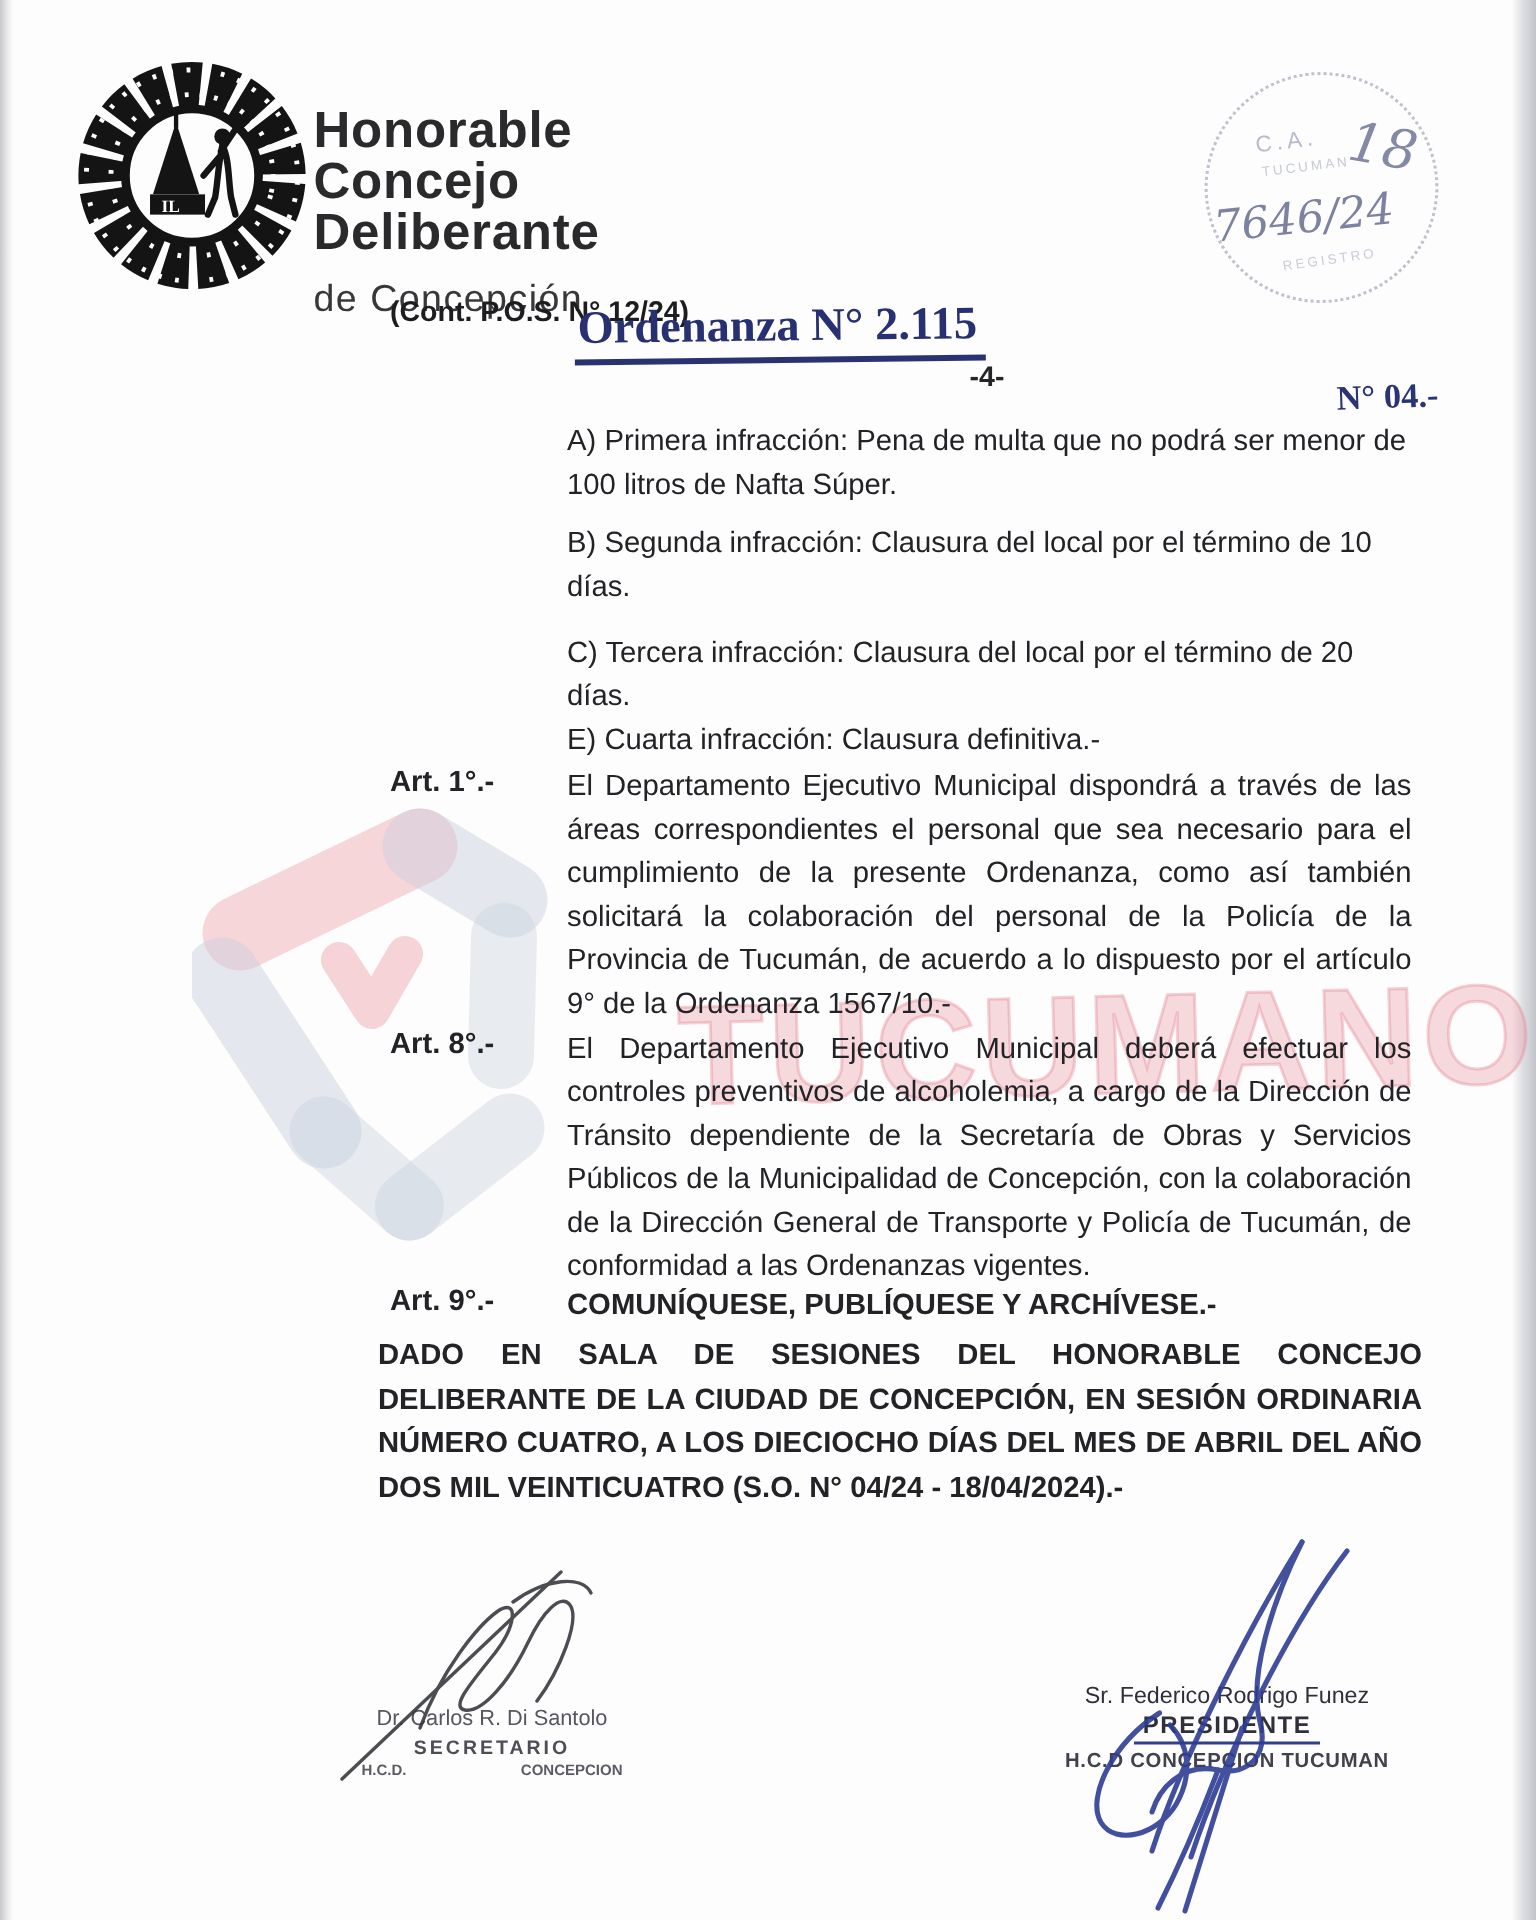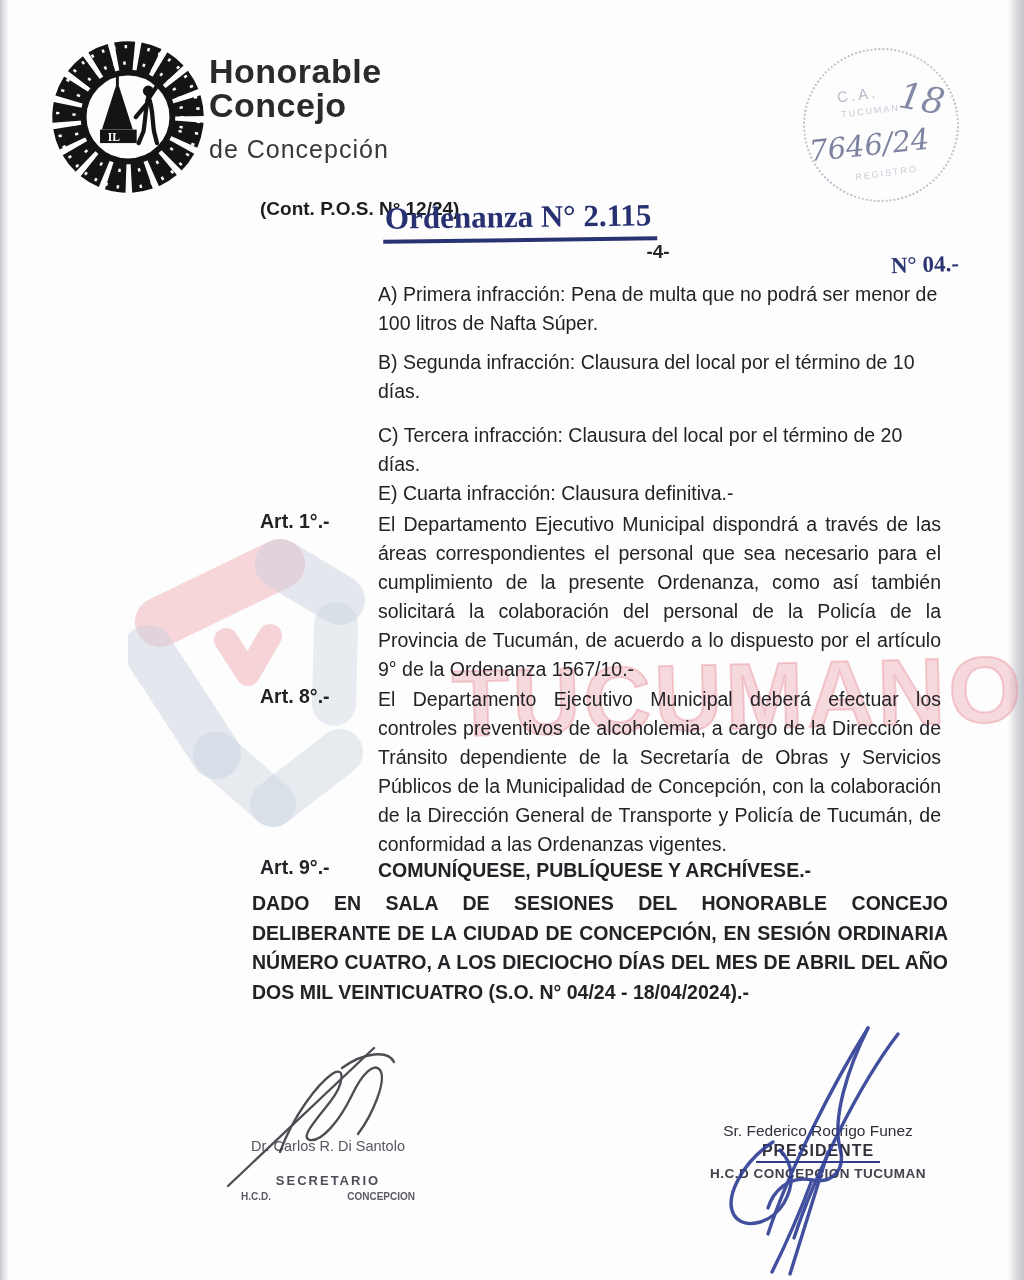--- a/index.html
+++ b/index.html
@@ -4,21 +4,21 @@
 <style>
   html,body{margin:0;padding:0;background:#e9e9ec;}
   .page{position:relative;width:1024px;height:1280px;background:#fdfdfd;overflow:hidden;
         font-family:"Liberation Sans","DejaVu Sans",sans-serif;color:#232327;}
   .edge-left{position:absolute;left:0;top:0;width:9px;height:1280px;
              background:linear-gradient(to right,#c7c8cc,#ececee 60%,rgba(255,255,255,0));}
   .edge-right{position:absolute;right:0;top:0;width:16px;height:1280px;
               background:linear-gradient(to left,#c3c5cb,#dddee2 55%,rgba(255,255,255,0));}
   
   .logo{position:absolute;left:46px;top:28px;}
-  .org{position:absolute;left:209px;top:54px;line-height:34px;font-size:34px;font-weight:bold;
+  .org{position:absolute;left:209px;top:70px;line-height:34px;font-size:34px;font-weight:bold;
        color:#2a2a2d;letter-spacing:.5px;}
   .org .sub{font-size:25px;font-weight:normal;letter-spacing:1px;margin-top:10px;color:#38383b;}
   .cont-ref{position:absolute;left:260px;top:198px;font-size:19px;font-weight:bold;color:#1d1d20;}
   .doc-title{position:absolute;left:383px;top:199px;font-family:"Liberation Serif","DejaVu Serif",serif;
              font-size:31px;font-weight:bold;color:#273070;border-bottom:4px solid #2a3372;
              padding:0 6px 3px 2px;transform:rotate(-.7deg);}
   .page-num{position:absolute;left:598px;top:241px;width:120px;text-align:center;
             font-size:19px;font-weight:bold;color:#26262a;}
   .doc-num{position:absolute;left:891px;top:252px;font-family:"Liberation Serif","DejaVu Serif",serif;
            font-size:23px;font-weight:bold;color:#2b3472;transform:rotate(-2deg);}
@@ -49,21 +49,21 @@
   .row-body{position:absolute;left:378px;width:563px;font-size:19.5px;line-height:29px;}
   .just{text-align:justify;}
   .bold{font-weight:bold;}
   .closing-body{position:absolute;left:252px;width:696px;font-size:19.5px;line-height:29.5px;
                 font-weight:bold;text-align:justify;}
   
   .sig-svg{position:absolute;z-index:4;}
   .sig-left-text{position:absolute;left:233px;top:1138px;width:190px;text-align:center;z-index:3;
                  color:#55565f;}
   .sig-left-text .nm{font-size:14.5px;}
-  .sig-left-text .rl{font-size:13px;font-weight:bold;letter-spacing:2px;margin-top:19px;color:#4d4e57;}
+  .sig-left-text .rl{font-size:13px;font-weight:bold;letter-spacing:2px;margin-top:3px;color:#4d4e57;}
   .sig-left-text .orgrow{display:flex;justify-content:space-between;padding:0 8px;margin-top:3px;
                          font-size:10px;font-weight:bold;color:#5a5b64;}
   .sig-right-text{position:absolute;left:698px;top:1122px;width:240px;text-align:center;z-index:3;
                   color:#2f3039;}
   .sig-right-text .nm{font-size:15.5px;}
   .sig-right-text .rl{display:inline-block;font-size:16px;font-weight:bold;letter-spacing:1px;
                       border-bottom:2px solid #323f8e;padding:0 6px 1px;margin-top:2px;}
   .sig-right-text .orgl{font-size:13.5px;font-weight:bold;margin-top:3px;color:#41424c;
                         letter-spacing:.5px;}
 </style>
@@ -97,20 +97,21 @@
       <rect x="56" y="98" width="38" height="14" fill="#141414"></rect>
       <text x="64" y="110" font-size="12" font-weight="bold" fill="#fdfdfd" font-family="Liberation Serif, serif">IL</text>
       <circle cx="106" cy="58" r="5.6" fill="#141414"></circle>
       <path d="M106 64 C103 78 103 88 101 100 L96 112 M106 64 C111 74 110 88 112 100 L115 112 M105 68 L117 50 M104 72 L93 85" stroke="#141414" stroke-width="4.4" fill="none" stroke-linecap="round"></path>
     </g>
   </svg>
 
   <div class="org">
     <div>Honorable</div>
     <div>Concejo</div>
+    <div>Deliberante</div>
     <div class="sub">de Concepción</div>
   </div>
 
   <div class="stamp">
     <div class="stamp-circle"></div>
     <div class="stamp-faint">C.A.</div>
     <div class="stamp-faint2">TUCUMAN</div>
     <div class="stamp-hand-top">18</div>
     <div class="stamp-hand-bottom">7646/24</div>
     <div class="stamp-faint3">REGISTRO</div>

